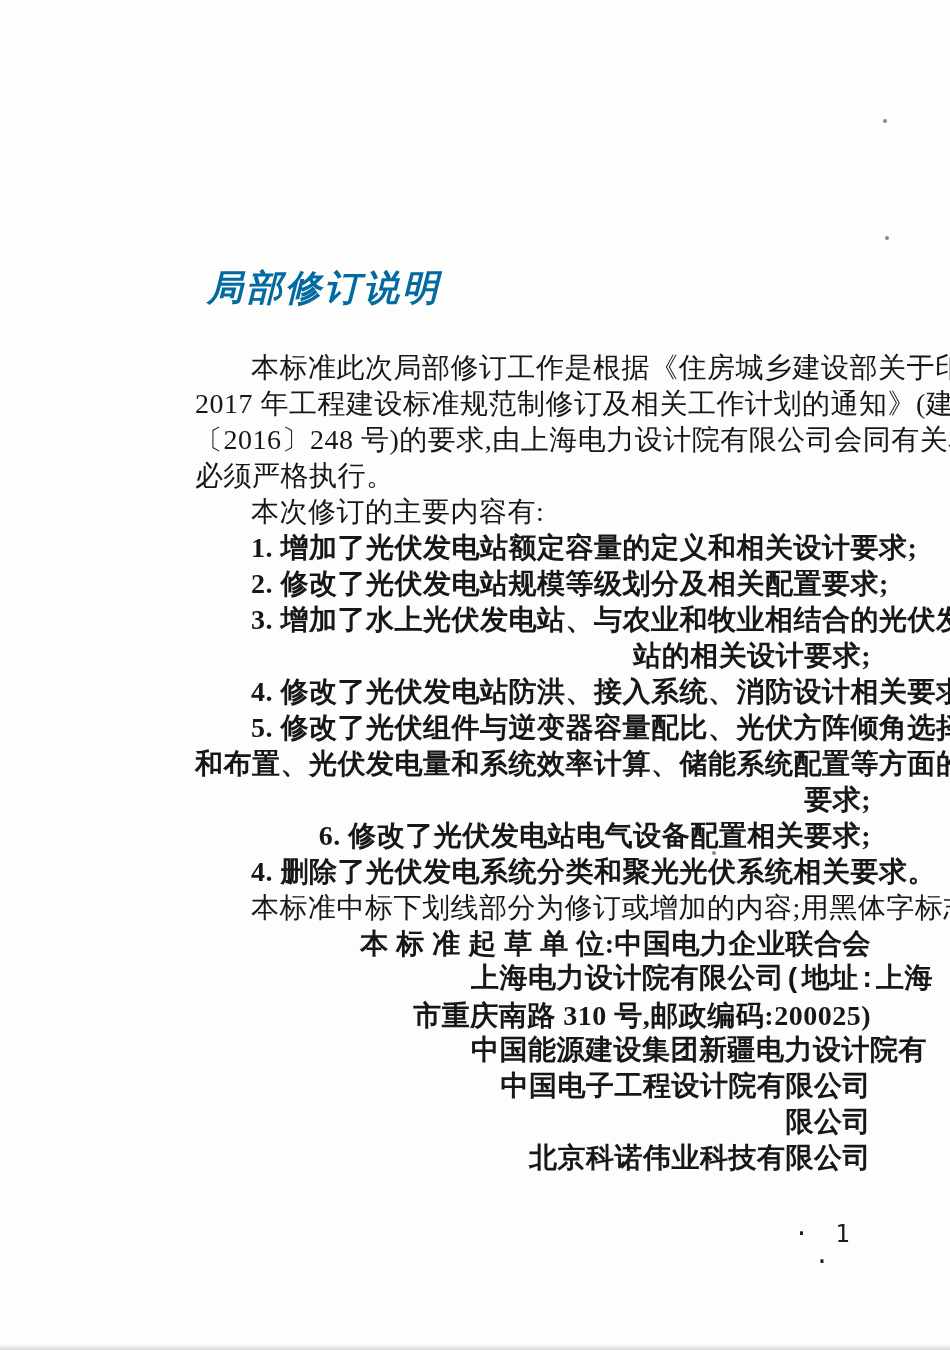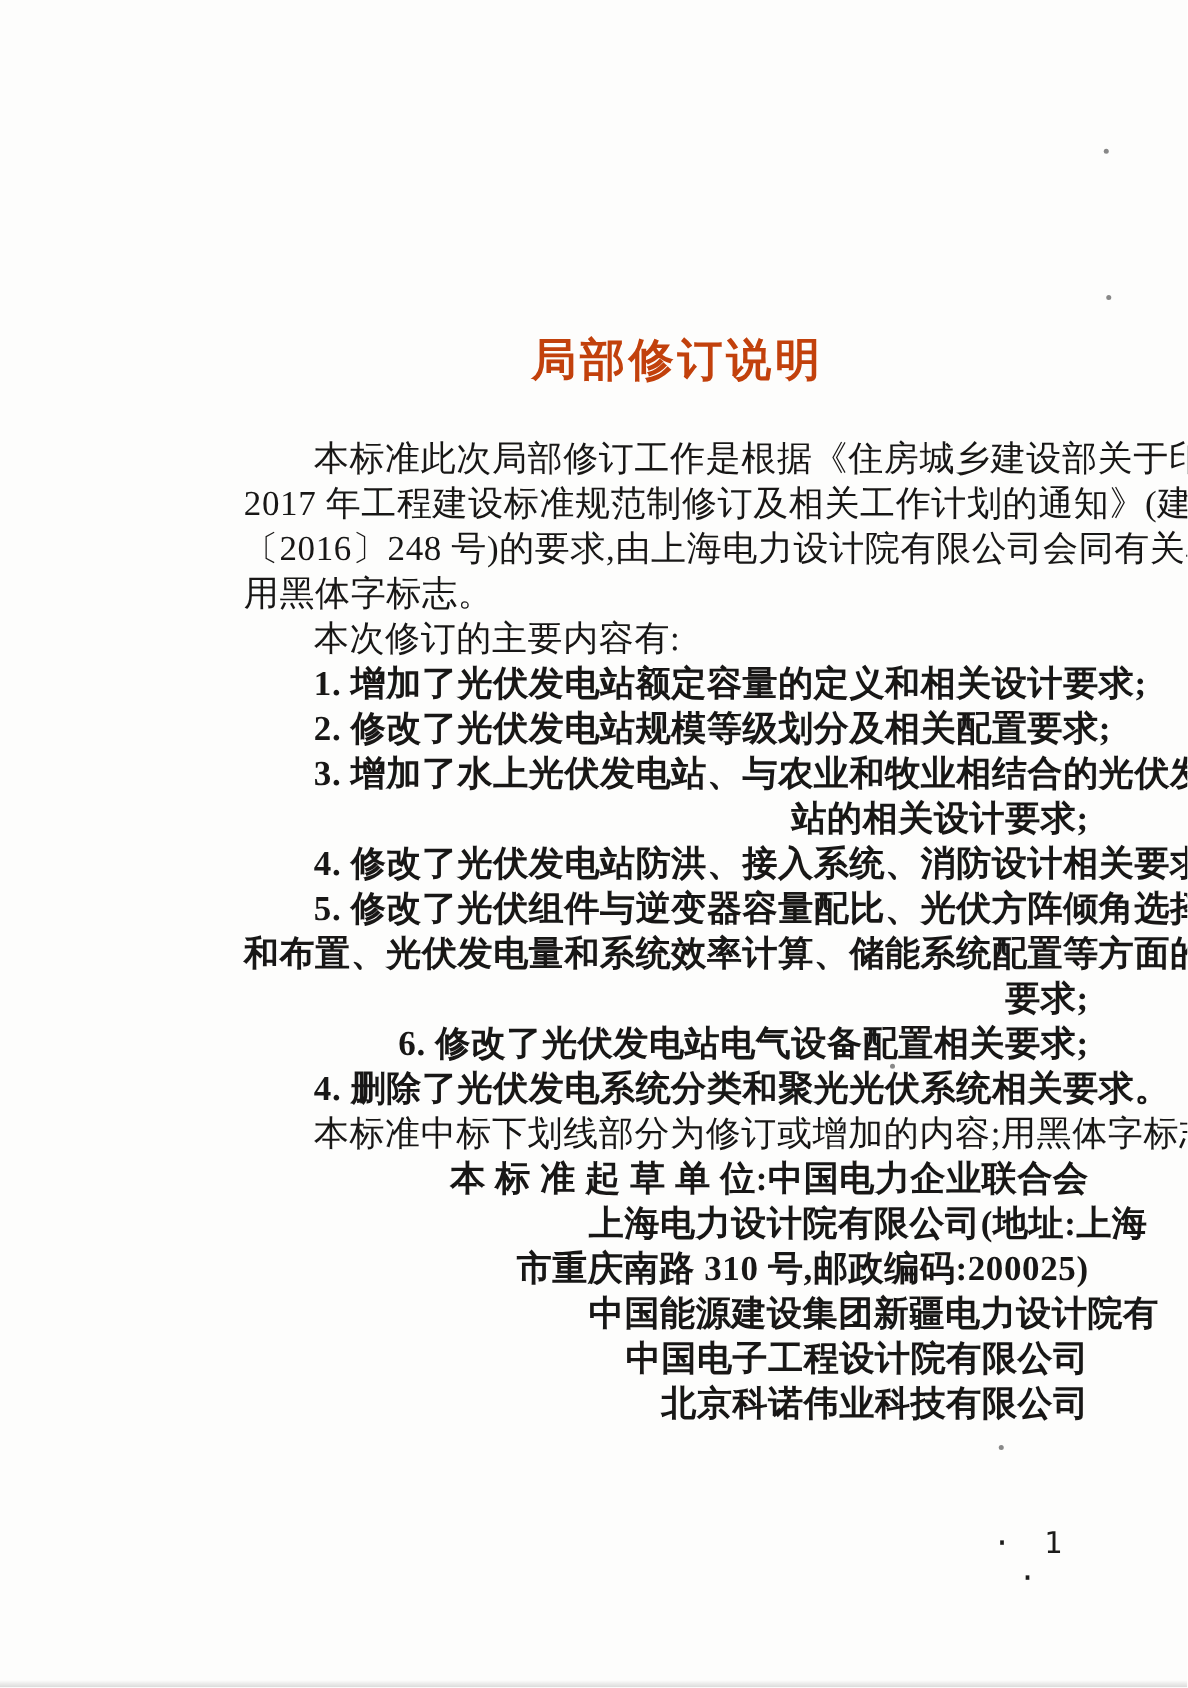--- a/index.html
+++ b/index.html
@@ -21,46 +21,46 @@
     position: absolute;
     left: 0; right: 0; bottom: 0;
     height: 6px;
     background: linear-gradient(to bottom, rgba(0,0,0,0), rgba(0,0,0,0.14));
   }
   .doc-title {
     position: absolute;
     top: 240px;
     left: 195px;
     width: 670px;
-    text-align: center;
     font-family: "Liberation Sans", sans-serif;
     font-size: 36px;
     font-weight: 700;
     letter-spacing: 3px;
-    color: #c2410c;
+    color: #0369a1;
     padding-left: 12px;
+    font-style: italic;
   }
   .body-text {
     position: absolute;
     top: 350px;
     left: 195px;
     width: 676px;
   }
   .line {
     margin: 0;
     padding: 0;
     font-size: 28px;
     line-height: 36px;
     height: 36px;
     white-space: nowrap;
     letter-spacing: 0.5px;
     font-weight: 400;
   }
   .line.indent { text-indent: 56px; }
-  .line.hang   { margin-left: 276px; }
+  .line.hang   { margin-left: 276px; font-family: Liberation Mono, monospace; }
   .line.bold   { font-weight: 700; text-align: right; }
   .page-number {
     position: absolute;
     top: 1220px;
     left: 775px;
     width: 100px;
     text-align: center;
     font-family: "DejaVu Sans Mono", monospace;
     font-size: 24px;
     letter-spacing: 6px;
@@ -76,38 +76,39 @@
 <body>
 
 <div class="page">
 
   <h1 class="doc-title">局部修订说明</h1>
 
   <div class="body-text">
     <p class="line indent">本标准此次局部修订工作是根据《住房城乡建设部关于印发</p>
     <p class="line">2017 年工程建设标准规范制修订及相关工作计划的通知》(建标</p>
     <p class="line">〔2016〕248 号)的要求,由上海电力设计院有限公司会同有关单位</p>
-    <p class="line">用黑体字标志。</p>
+    <p class="line">必须严格执行。</p>
     <p class="line indent">本次修订的主要内容有:</p>
     <p class="line indent bold">1. 增加了光伏发电站额定容量的定义和相关设计要求;</p>
     <p class="line indent bold">2. 修改了光伏发电站规模等级划分及相关配置要求;</p>
     <p class="line indent bold">3. 增加了水上光伏发电站、与农业和牧业相结合的光伏发电</p>
     <p class="line bold">站的相关设计要求;</p>
     <p class="line indent bold">4. 修改了光伏发电站防洪、接入系统、消防设计相关要求;</p>
     <p class="line indent bold">5. 修改了光伏组件与逆变器容量配比、光伏方阵倾角选择</p>
     <p class="line bold">和布置、光伏发电量和系统效率计算、储能系统配置等方面的</p>
     <p class="line bold">要求;</p>
     <p class="line indent bold">6. 修改了光伏发电站电气设备配置相关要求;</p>
     <p class="line indent bold">4. 删除了光伏发电系统分类和聚光光伏系统相关要求。</p>
     <p class="line indent">本标准中标下划线部分为修订或增加的内容;用黑体字标志</p>
     <p class="line indent bold">本 标 准 起 草 单 位:中国电力企业联合会</p>
     <p class="line hang bold">上海电力设计院有限公司(地址:上海</p>
     <p class="line bold">市重庆南路 310 号,邮政编码:200025)</p>
     <p class="line hang bold">中国能源建设集团新疆电力设计院有</p>
     <p class="line hang bold">中国电子工程设计院有限公司</p>
+    <p class="line hang bold">限公司</p>
     <p class="line hang bold">北京科诺伟业科技有限公司</p>
   </div>
 
   <div class="page-number">· 1 ·</div>
 
   <span class="speck" style="left:883px; top:119px;  width:4px; height:4px;"></span>
   <span class="speck" style="left:885px; top:236px;  width:4px; height:4px;"></span>
   <span class="speck" style="left:712px; top:851px;  width:4px; height:4px;"></span>
   <span class="speck" style="left:799px; top:1156px; width:4px; height:4px;"></span>
   <div class="scan-edge-bottom"></div>

